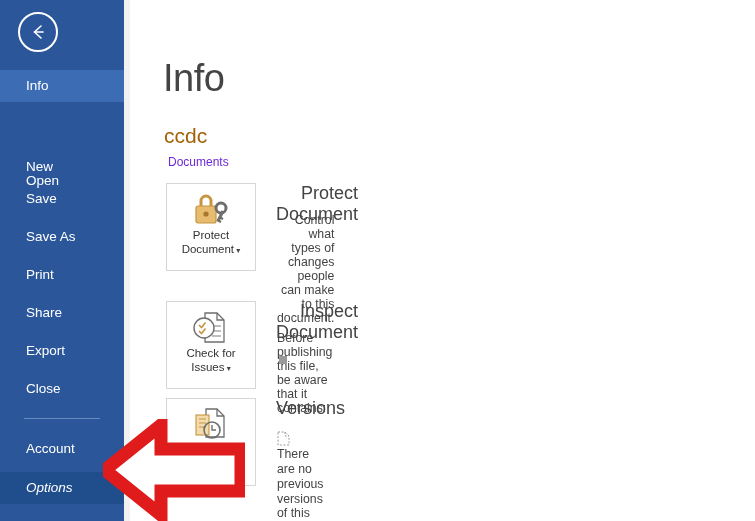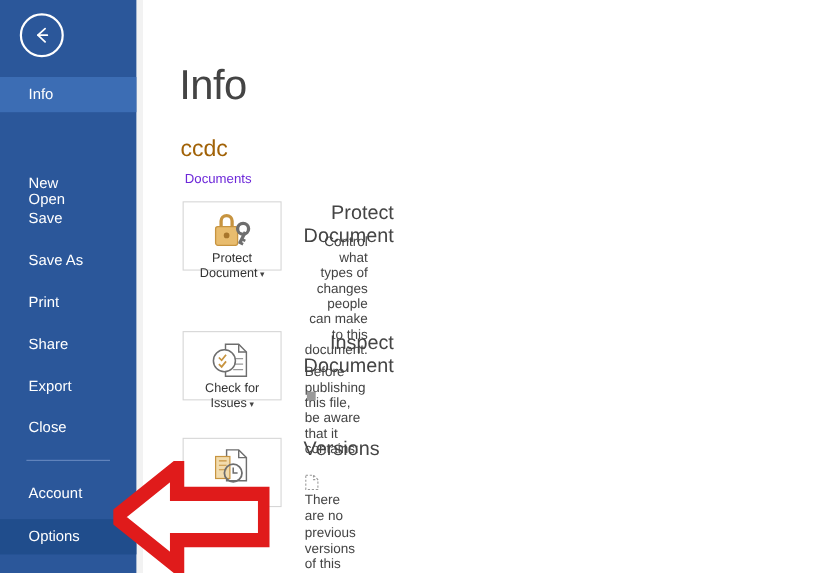--- a/index.html
+++ b/index.html
@@ -114,21 +114,21 @@
     left: 38px; top: 155px;
     font-size: 12px;
     color: #6d28d9;
   }
 
   
   .section { position: absolute; left: 36px; }
   .big-button {
     position: absolute;
     left: 0;
-    width: 90px; height: 63px;
+    width: 90px; height: 88px;
     border: 1px solid #d6d6d6;
     background: #ffffff;
     box-sizing: border-box;
     text-align: center;
     cursor: pointer;
   }
   .big-button .bb-icon {
     height: 44px;
     padding-top: 6px;
     box-sizing: border-box;
@@ -289,21 +289,21 @@
         <div class="nav-item selected" style="top: 70px;">Info</div>
         <div class="nav-item" style="top: 107px; margin-top: 44px;">New</div>
         <div class="nav-item" style="top: 145px; margin-top: 20px;">Open</div>
         <div class="nav-item" style="top: 183px;">Save</div>
         <div class="nav-item" style="top: 221px;">Save As</div>
         <div class="nav-item" style="top: 259px;">Print</div>
         <div class="nav-item" style="top: 297px;">Share</div>
         <div class="nav-item" style="top: 335px;">Export</div>
         <div class="nav-item" style="top: 373px;">Close</div>
         <div class="nav-item" style="top: 433px;">Account</div>
-        <div class="nav-item highlight" style="top: 472px;">Options</div>
+        <div class="nav-item highlight" style="top: 472px; font-style: italic;">Options</div>
       </div>
     <div id="nav-divider" style="top:418px;"></div>
   </div>
 
   <div id="red-arrow">
     <svg width="142" height="102" viewBox="0 0 142 102">
       <path d="M2 51 L58 6 L58 30 L138 30 L138 72 L58 72 L58 96 Z" fill="#ffffff" stroke="#e01b1b" stroke-width="13" stroke-linejoin="miter"></path>
     </svg>
   </div>
 

